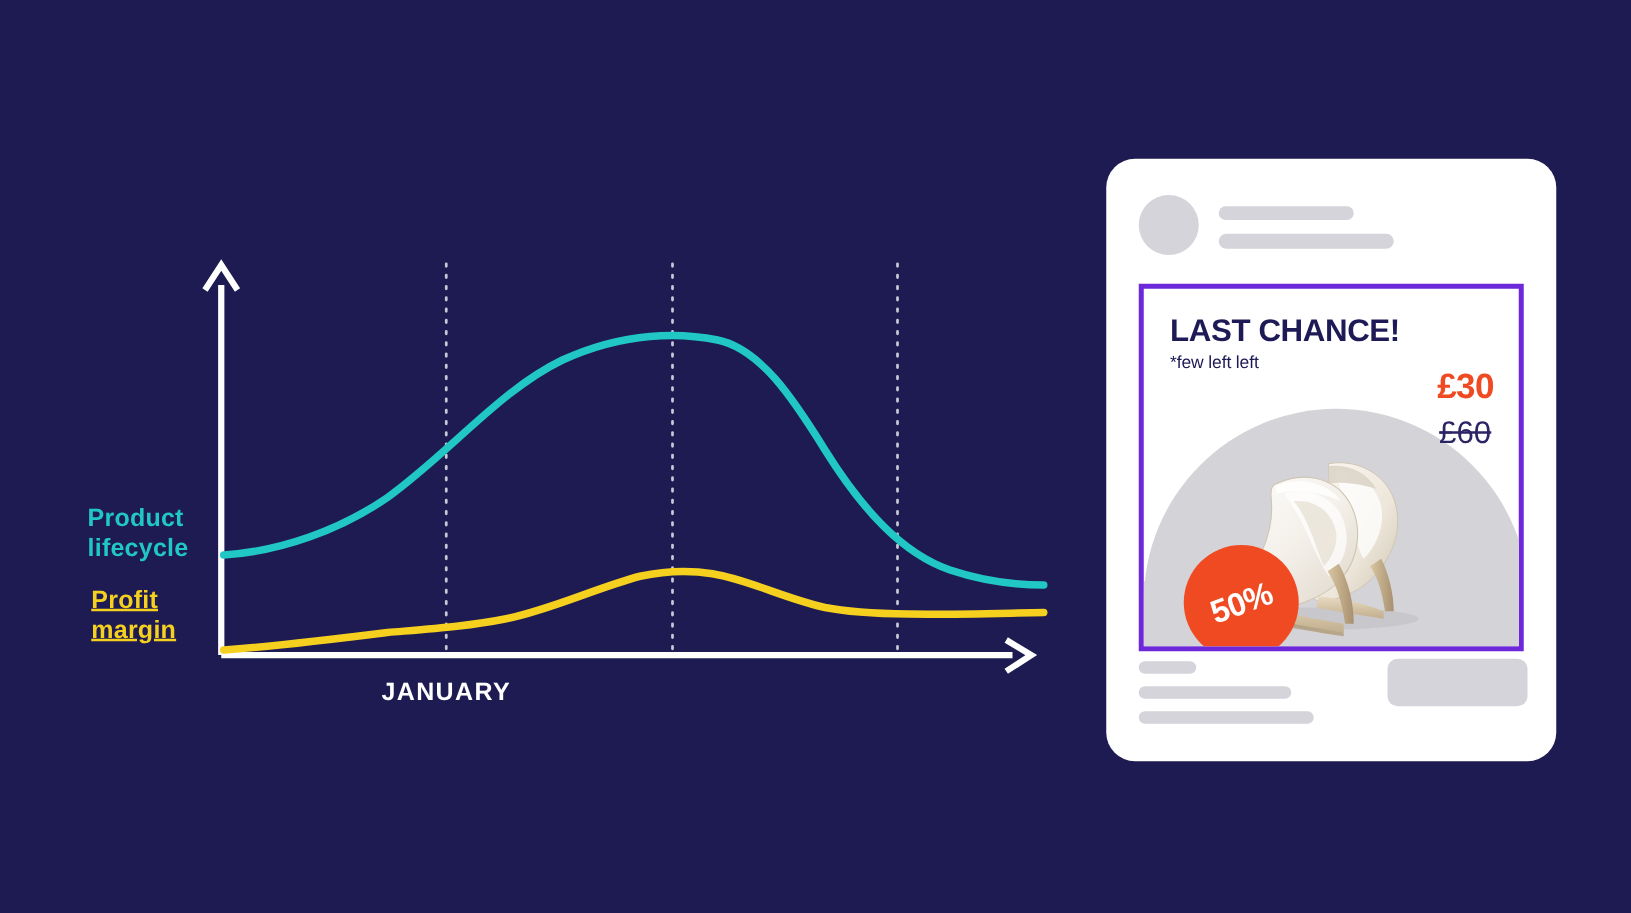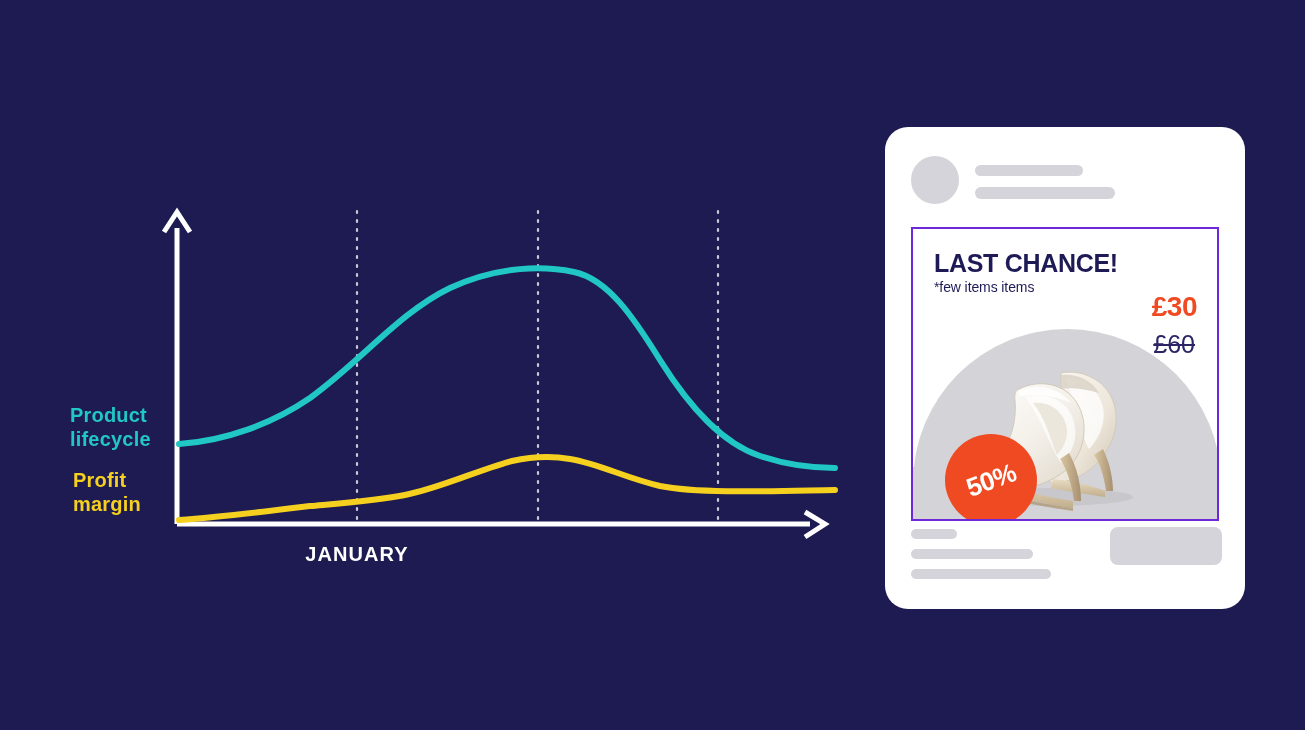--- a/index.html
+++ b/index.html
@@ -17,21 +17,21 @@
   .axis-legend{
     position:absolute;
     font-weight:bold;
     font-size:20px;
     line-height:24px;
     letter-spacing:.2px;
     white-space:pre-line;
     text-align:left;
   }
   #legend-product{left:70px;top:403px;color:#21C7C4;}
-  #legend-profit{left:73px;top:468px;color:#F5D01E;}
+  #legend-profit{left:73px;top:468px;color:#F5D01E;text-decoration:underline;}
 
   .month-label{
     position:absolute;
     color:#FFFFFF;
     font-size:20px;
     font-weight:bold;
     letter-spacing:1.1px;
     top:543px;
     text-align:center;
     width:200px;
@@ -55,21 +55,21 @@
     border-radius:50%;background:#D4D4DA;
   }
   .skel{background:#D4D4DA;border-radius:6px;position:absolute;}
   #header-bar-1{left:64px;top:11px;width:108px;height:11px;}
   #header-bar-2{left:64px;top:33px;width:140px;height:12px;}
 
   #image-panel{
     position:absolute;left:26px;top:100px;
     width:308px;height:294px;
     background:#FFFFFF;
-    border:2px solid #6d28d9;
+    border:4px solid #6d28d9;
     box-sizing:border-box;
     overflow:hidden;
   }
 
   #promo-title{
     position:absolute;left:21px;top:20px;
     color:#1E1A56;font-size:25px;font-weight:bold;
     letter-spacing:-.3px;
   }
   #promo-sub{
@@ -220,21 +220,21 @@
         <path d="M66 46 C 84 38 106 42 118 58 C 100 50 80 48 66 52 Z" fill="#FFFFFF" opacity="0.8"></path>
 
         <path d="M116 108 C 124 122 128 140 128 156 L 121 156 C 119 140 114 124 107 114 Z" fill="url(#gHeel)"></path>
 
         <path d="M22 134 C 48 142 84 150 120 156 L 120 163 C 84 158 46 150 22 142 Z" fill="url(#gSole)"></path>
         <path d="M22 142 C 48 150 84 158 120 163 L 120 166 C 84 161 46 153 22 145 Z" fill="#B09A78" opacity="0.8"></path>
       </g>
     </svg>
 
     <div id="promo-title">LAST CHANCE!</div>
-    <div id="promo-sub">*few items items</div>
+    <div id="promo-sub">*few left left</div>
     <div id="price-now">£30</div>
     <div id="price-was">£60</div>
 
     <div id="discount-badge">
       <span id="discount-badge-text">50%</span>
     </div>
   </div>
 
   <div id="card-footer">
     <div class="skel" id="footer-bar-1"></div>

